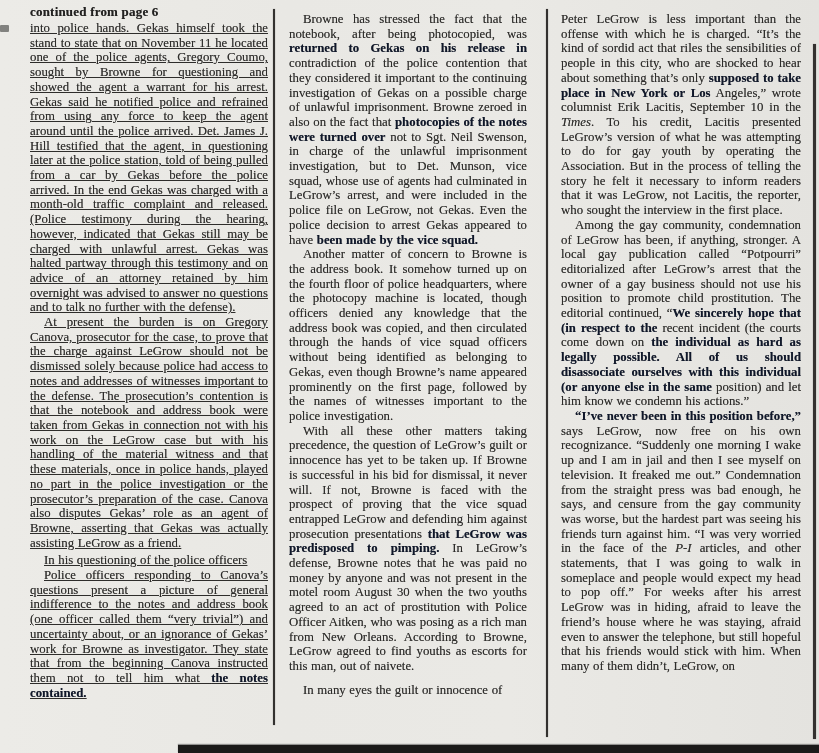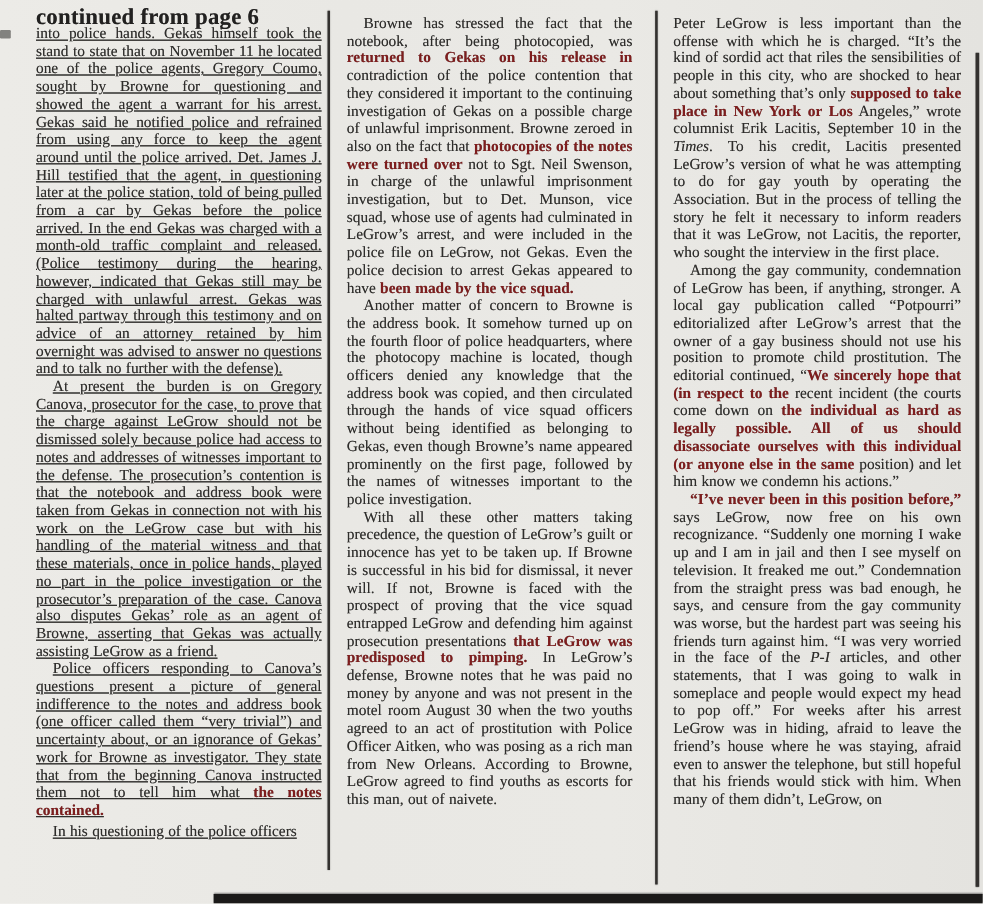--- a/index.html
+++ b/index.html
@@ -14,42 +14,42 @@
   .page {
     position: relative;
     width: 819px;
     height: 753px;
   }
   .continued {
     position: absolute;
     left: 30px;
     top: 4px;
     width: 250px;
-    font-size: 19px;
+    font-size: 13px;
     font-weight: bold;
     color: #222120;
     letter-spacing: 0.2px;
     text-shadow: 0 0 0.5px rgba(30,30,30,.55);
   }
   .col {
     position: absolute;
     font-size: 12.8px;
     line-height: 14.7px;
     color: #2e2d2b;
     text-align: justify;
     text-shadow: 0 0 0.5px rgba(45,45,45,.55);
     hyphens: auto;
     -webkit-hyphens: auto;
     word-spacing: 0.4px;
   }
   .col p { margin: 0; }
   .col p.indent { text-indent: 14px; }
   .col p.gap-sm { margin-top: 3px; }
   .col p.gap-lg { margin-top: 9px; }
-  .col b { font-weight: bold; color: #7f1d1d; }
+  .col b { font-weight: bold; color: #0f172a; }
   .col i { }
   #col-1 { left: 30px;  top: 21px; width: 238px; text-decoration: underline; }
   #col-2 { left: 289px; top: 12px; width: 238px; }
   #col-3 { left: 561px; top: 12px; width: 240px; }
   .vrule {
     position: absolute;
     background: #33312f;
     box-shadow: 0 0 1px rgba(40,40,40,.7);
   }
   #rule-a { left: 273px; top: 9px;  width: 2px; height: 716px; }
@@ -80,27 +80,28 @@
 
 <div class="page">
 
   <div class="smudge"></div>
 
   <div class="continued">continued from page 6</div>
 
   <div class="col" id="col-1">
       <p class=""><span>into police hands. Gekas himself took the stand to state that on November 11 he located one of the police agents, Gregory Coumo, sought by Browne for questioning and showed the agent a warrant for his arrest. Gekas said he notified police and refrained from using any force to keep the agent around until the police arrived. Det. James J. Hill testified that the agent, in questioning later at the police station, told of being pulled from a car by Gekas before the police arrived. In the end Gekas was charged with a month-old traffic complaint and released. (Police testimony during the hearing, however, indicated that Gekas still may be charged with unlawful arrest. Gekas was halted partway through this testimony and on advice of an attorney retained by him overnight was advised to answer no questions and to talk no further with the defense).</span></p>
       <p class="indent"><span>At present the burden is on Gregory Canova, prosecutor for the case, to prove that the charge against LeGrow should not be dismissed solely because police had access to notes and addresses of witnesses important to the defense. The prosecution’s contention is that the notebook and address book were taken from Gekas in connection not with his work on the LeGrow case but with his handling of the material witness and that these materials, once in police hands, played no part in the police investigation or the prosecutor’s preparation of the case. Canova also disputes Gekas’ role as an agent of Browne, asserting that Gekas was actually assisting LeGrow as a friend.</span></p>
+      <p class="indent gap-sm"><span>In his questioning of the police officers</span></p>
       <p class="indent"><span>Police officers responding to Canova’s questions present a picture of general indifference to the notes and address book (one officer called them “very trivial”) and uncertainty about, or an ignorance of Gekas’ work for Browne as investigator. They state that from the beginning Canova instructed them not to tell him what </span><b>the notes contained.</b></p>
-      <p class="indent gap-sm"><span>In his questioning of the police officers</span></p>
     </div>
   <div class="col" id="col-2">
       <p class="indent"><span>Browne has stressed the fact that the notebook, after being photocopied, was </span><b>returned to Gekas on his release in</b><span> contradiction of the police contention that they considered it important to the continuing investigation of Gekas on a possible charge of unlawful imprisonment. Browne zeroed in also on the fact that </span><b>photocopies of the notes were turned over</b><span> not to Sgt. Neil Swenson, in charge of the unlawful imprisonment investigation, but to Det. Munson, vice squad, whose use of agents had culminated in LeGrow’s arrest, and were included in the police file on LeGrow, not Gekas. Even the police decision to arrest Gekas appeared to have </span><b>been made by the vice squad.</b></p>
       <p class="indent"><span>Another matter of concern to Browne is the address book. It somehow turned up on the fourth floor of police headquarters, where the photocopy machine is located, though officers denied any knowledge that the address book was copied, and then circulated through the hands of vice squad officers without being identified as belonging to Gekas, even though Browne’s name appeared prominently on the first page, followed by the names of witnesses important to the police investigation.</span></p>
       <p class="indent"><span>With all these other matters taking precedence, the question of LeGrow’s guilt or innocence has yet to be taken up. If Browne is successful in his bid for dismissal, it never will. If not, Browne is faced with the prospect of proving that the vice squad entrapped LeGrow and defending him against prosecution presentations </span><b>that LeGrow was predisposed to pimping.</b><span> In LeGrow’s defense, Browne notes that he was paid no money by anyone and was not present in the motel room August 30 when the two youths agreed to an act of prostitution with Police Officer Aitken, who was posing as a rich man from New Orleans. According to Browne, LeGrow agreed to find youths as escorts for this man, out of naivete.</span></p>
+      <p class="indent gap-lg"><span>In many eyes the guilt or innocence of</span></p>
     </div>
   <div class="col" id="col-3">
       <p class=""><span>Peter LeGrow is less important than the offense with which he is charged. “It’s the kind of sordid act that riles the sensibilities of people in this city, who are shocked to hear about something that’s only </span><b>supposed to take place in New York or Los</b><span> Angeles,” wrote columnist Erik Lacitis, September 10 in the </span><i>Times</i><span>. To his credit, Lacitis presented LeGrow’s version of what he was attempting to do for gay youth by operating the Association. But in the process of telling the story he felt it necessary to inform readers that it was LeGrow, not Lacitis, the reporter, who sought the interview in the first place.</span></p>
       <p class="indent"><span>Among the gay community, condemnation of LeGrow has been, if anything, stronger. A local gay publication called “Potpourri” editorialized after LeGrow’s arrest that the owner of a gay business should not use his position to promote child prostitution. The editorial continued, “</span><b>We sincerely hope that (in respect to the</b><span> recent incident (the courts come down on </span><b>the individual as hard as legally possible. All of us should disassociate ourselves with this individual (or anyone else in the same</b><span> position) and let him know we condemn his actions.”</span></p>
       <p class="indent"><b>“I’ve never been in this position before,”</b><span> says LeGrow, now free on his own recognizance. “Suddenly one morning I wake up and I am in jail and then I see myself on television. It freaked me out.” Condemnation from the straight press was bad enough, he says, and censure from the gay community was worse, but the hardest part was seeing his friends turn against him. “I was very worried in the face of the </span><i>P-I</i><span> articles, and other statements, that I was going to walk in someplace and people would expect my head to pop off.” For weeks after his arrest LeGrow was in hiding, afraid to leave the friend’s house where he was staying, afraid even to answer the telephone, but still hopeful that his friends would stick with him. When many of them didn’t, LeGrow, on</span></p>
     </div>
 
   <div class="vrule" id="rule-a"></div>
   <div class="vrule" id="rule-b"></div>
   <div class="vrule" id="rule-c"></div>

